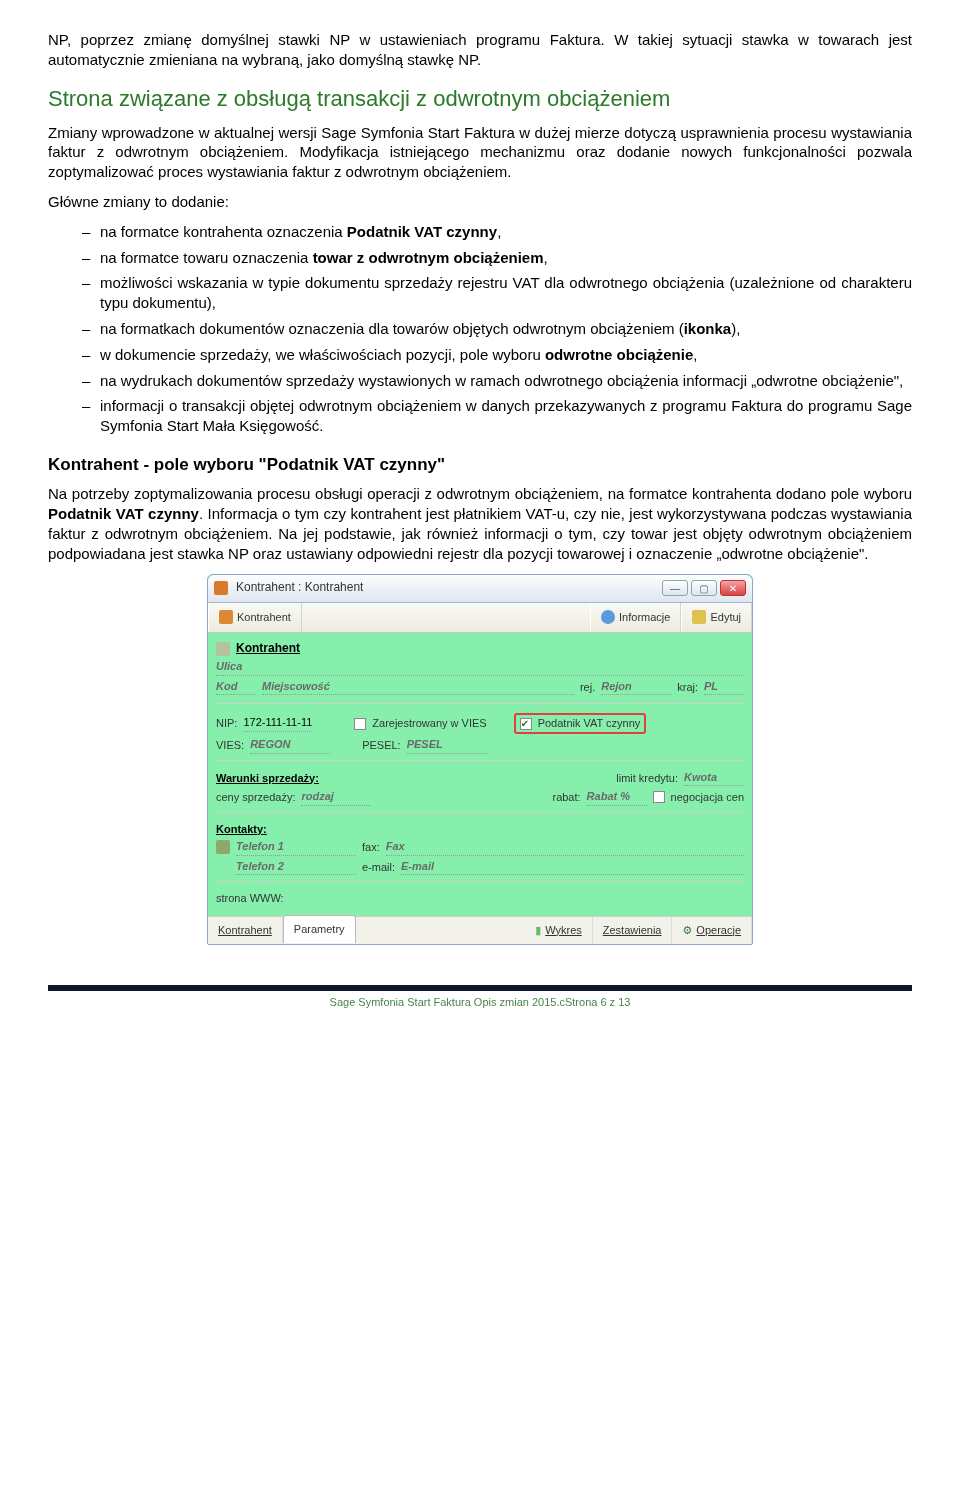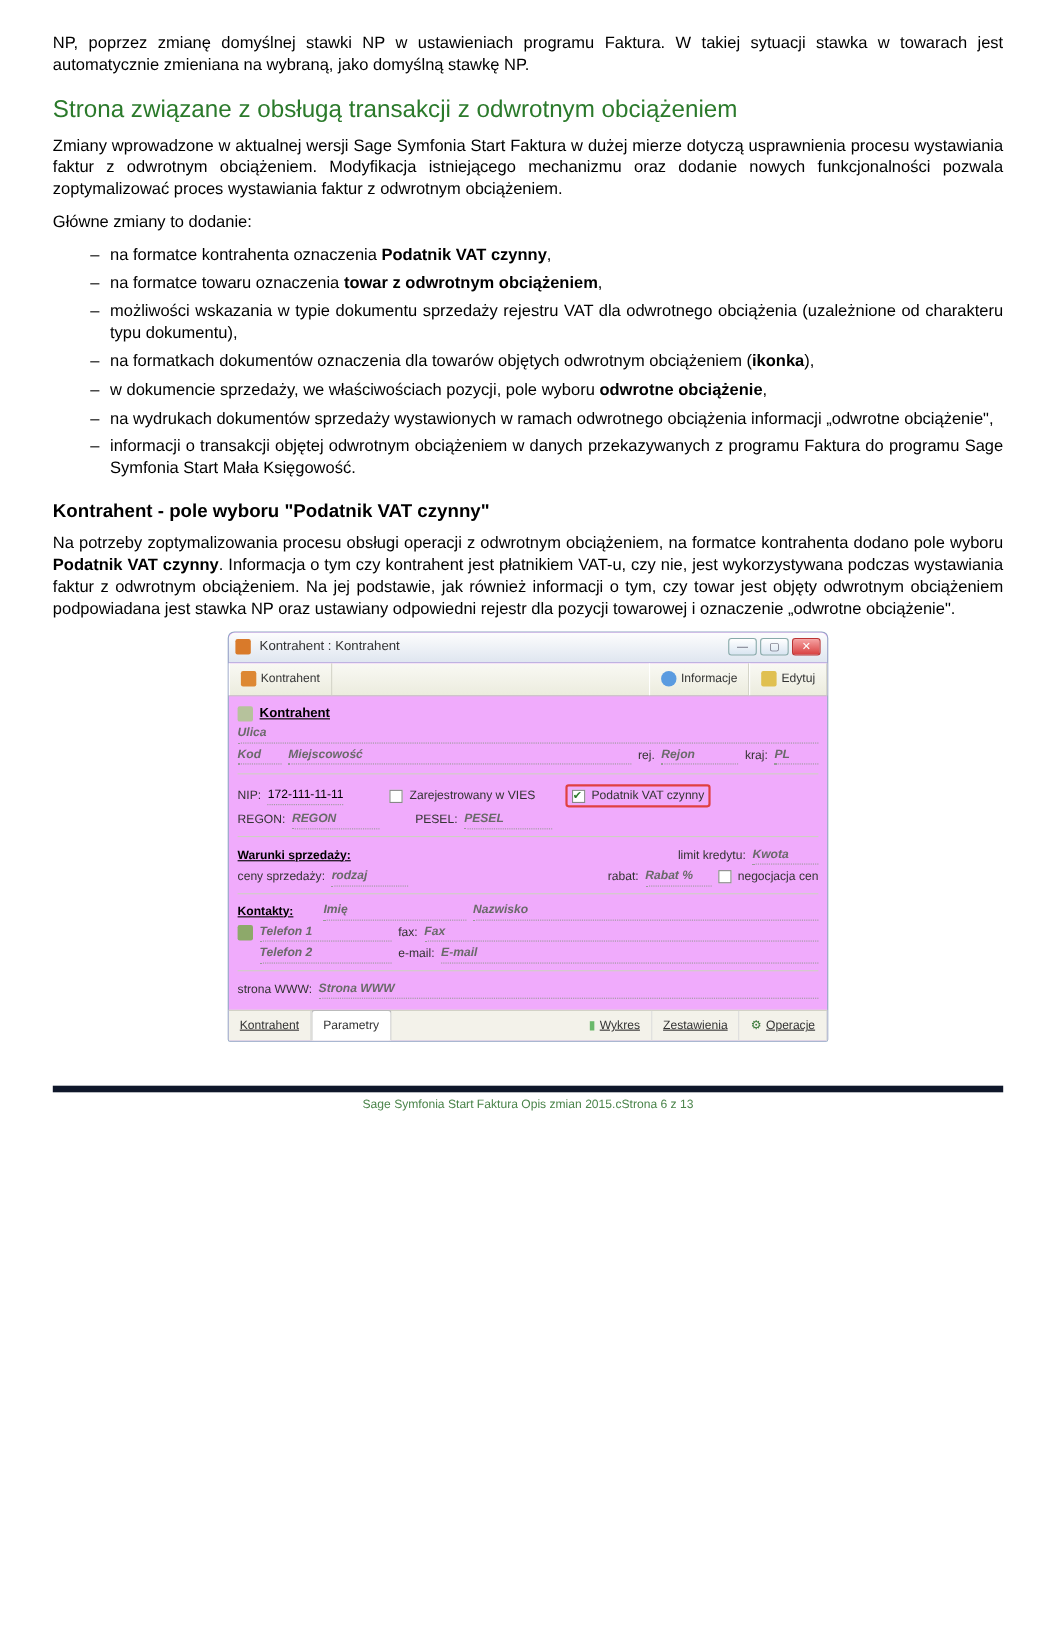--- a/index.html
+++ b/index.html
@@ -7,21 +7,21 @@
   p { margin-bottom: 10px; text-align: justify; }
   h2 { color: #2b7a2b; font-size: 22px; font-weight: normal; margin-top: 14px; margin-bottom: 10px; }
   h3 { font-size: 17px; font-weight: bold; margin-top: 18px; margin-bottom: 8px; }
   ul.dash { list-style: none; padding-left: 34px; margin-bottom: 12px; }
   ul.dash li { position: relative; text-align: justify; margin-bottom: 6px; padding-left: 18px; }
   ul.dash li::before { content: "–"; position: absolute; left: 0; }
   b { font-weight: bold; }
 
   
   .win-wrap { display: flex; justify-content: center; margin-top: 6px; margin-bottom: 40px; }
-  .win { width: 546px; border: 1px solid #8fa6c2; border-radius: 6px 6px 2px 2px; background: #f0abfc; font-family: Tahoma, Arial, sans-serif; font-size: 11px; position: relative; }
+  .win { width: 546px; border: 1px solid #8fa6c2; border-radius: 6px 6px 2px 2px; background: #86efac; font-family: Tahoma, Arial, sans-serif; font-size: 11px; position: relative; }
   .titlebar { background: linear-gradient(#fdfdfd,#dfe6f0); border-bottom: 1px solid #9fb4d1; height: 28px; display: flex; align-items: center; padding: 0 6px; border-radius: 6px 6px 0 0; }
   .titlebar .appicon { width: 14px; height: 14px; background: #d97a2a; border-radius: 2px; margin-right: 8px; }
   .titlebar .title { flex: 1; font-size: 12px; color: #333; }
   .winbtns { display: flex; gap: 3px; }
   .winbtn { width: 26px; height: 16px; border: 1px solid #8aa; border-radius: 3px; background: linear-gradient(#fff,#d9e5f1); display:flex; align-items:center; justify-content:center; font-size:10px; color:#556; }
   .winbtn.close { background: linear-gradient(#f5a2a2,#d94141); color:#fff; border-color:#b33; }
   .toolbar { display: flex; align-items: stretch; border-bottom: 1px solid #c8c8c0; background: linear-gradient(#f9f9f4,#ececde); height: 30px; }
   .tbtn { display: flex; align-items: center; gap: 4px; padding: 0 10px; border-right:1px solid #d4d4c8; border-left:1px solid #fff; color:#333; }
   .tbtn.right { margin-left: auto; }
   .tbicon { width: 14px; height: 14px; border-radius: 2px; }
@@ -128,21 +128,21 @@
           <span style="width:30px"></span>
           <span class="chk"></span>
           <span class="lbl">Zarejestrowany w VIES</span>
           <span style="width:15px"></span>
           <span class="red-highlight">
             <span class="chk checked"></span>
             <span class="lbl">Podatnik VAT czynny</span>
           </span>
         </div>
         <div class="line">
-          <span class="lbl">REGON:</span>
+          <span class="lbl">VIES:</span>
           <span class="val" style="width:80px">REGON</span>
           <span style="width:20px"></span>
           <span class="lbl">PESEL:</span>
           <span class="val" style="width:80px">PESEL</span>
         </div>
       </div>
 
       <div class="fieldblock2">
         <div class="line">
           <span class="section-heading">Warunki sprzedaży:</span>
@@ -157,43 +157,37 @@
           <span class="val" style="width:60px">Rabat %</span>
           <span class="chk"></span>
           <span class="lbl">negocjacja cen</span>
         </div>
       </div>
 
       <div class="fieldblock2">
         <div class="line">
           <span class="section-heading">Kontakty:</span>
         </div>
-        <div class="line" style="margin-top:-16px;">
-          <span style="width:72px"></span>
-          <span class="val" style="width:130px">Imię</span>
-          <span class="val grow">Nazwisko</span>
-        </div>
         <div class="line">
           <span class="phone-icon"></span>
           <span class="val" style="width:120px">Telefon 1</span>
           <span class="lbl">fax:</span>
           <span class="val grow">Fax</span>
         </div>
         <div class="line">
           <span style="width:14px"></span>
           <span class="val" style="width:120px">Telefon 2</span>
           <span class="lbl">e-mail:</span>
           <span class="val grow">E-mail</span>
         </div>
       </div>
 
       <div class="fieldblock2" style="border-bottom:none; padding-bottom:10px;">
         <div class="line">
           <span class="lbl">strona WWW:</span>
-          <span class="val grow">Strona WWW</span>
         </div>
       </div>
     </div>
 
     <div class="bot-tabs">
       <div class="bot-tab">
           <span class="bielink">Kontrahent</span>
         </div>
       <div class="bot-tab active">
           <span>Parametry</span>

